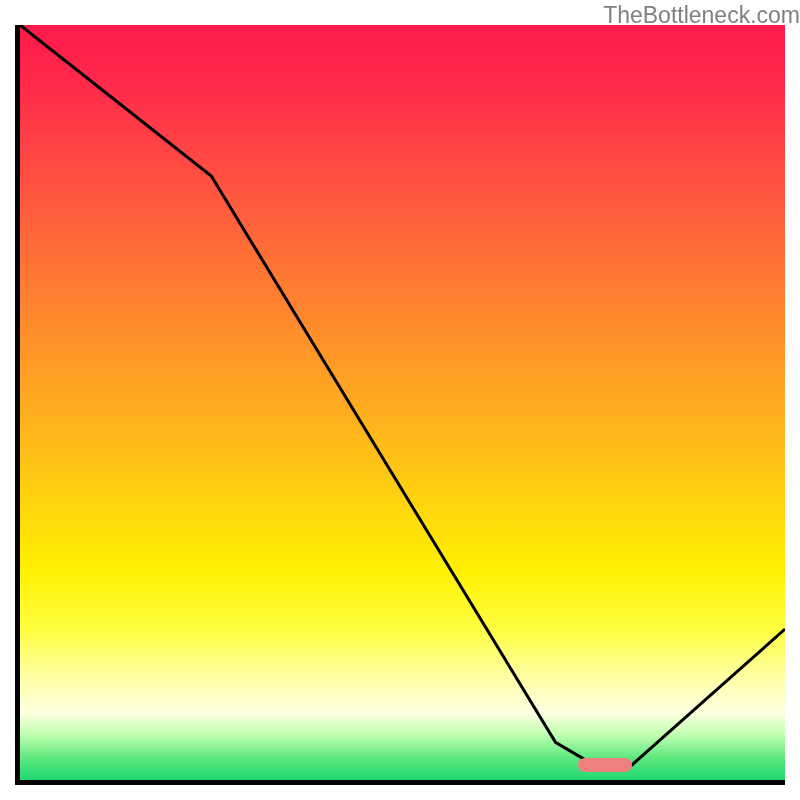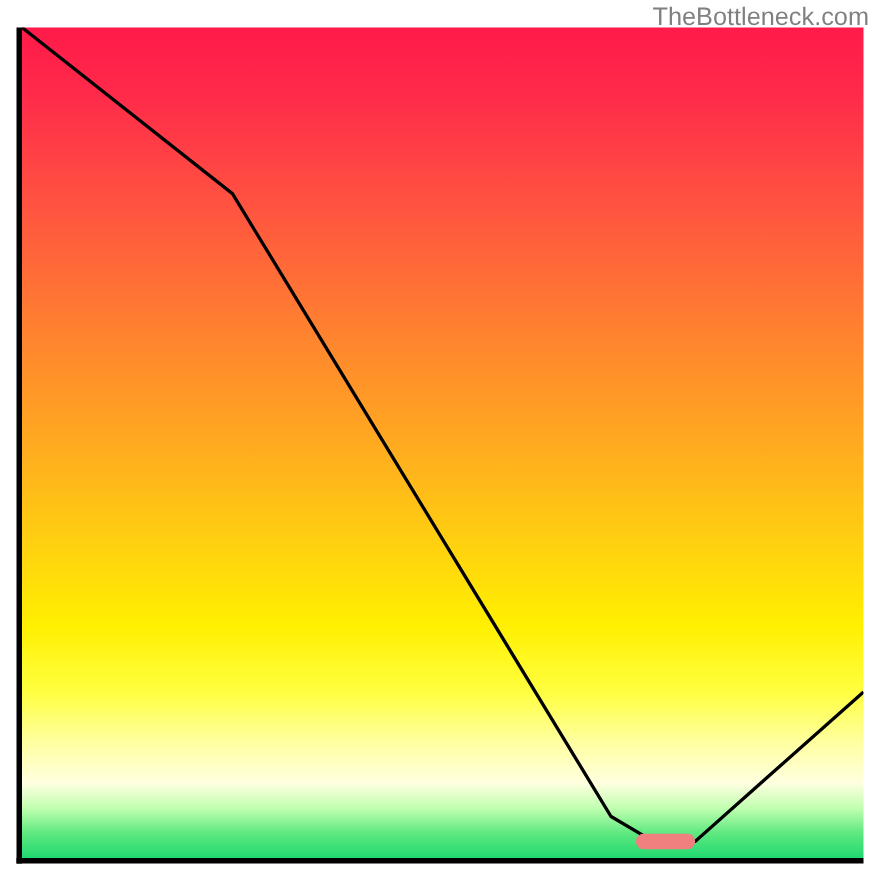--- a/index.html
+++ b/index.html
@@ -7,21 +7,21 @@
     padding: 0;
     width: 800px;
     height: 800px;
     background: #ffffff;
     position: relative;
     font-family: Arial, sans-serif;
   }
   .watermark {
     position: absolute;
     top: 2px;
-    right: 10px;
+    right: 0;
     color: #808080;
     font-size: 23px;
     font-weight: normal;
   }
   .plot-area {
     position: absolute;
     left: 15px;
     top: 25px;
     width: 770px;
     height: 760px;

